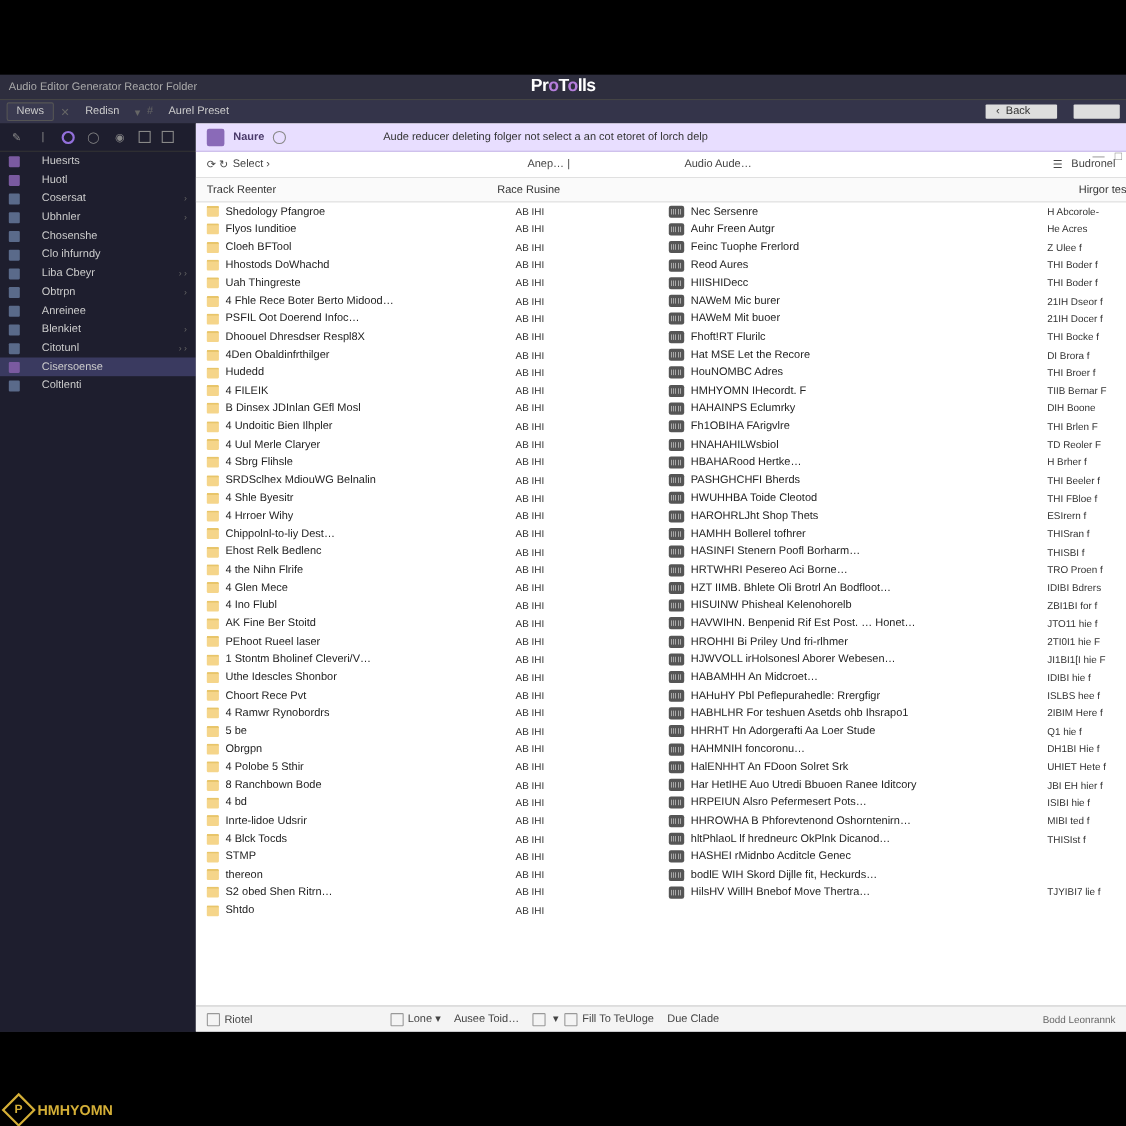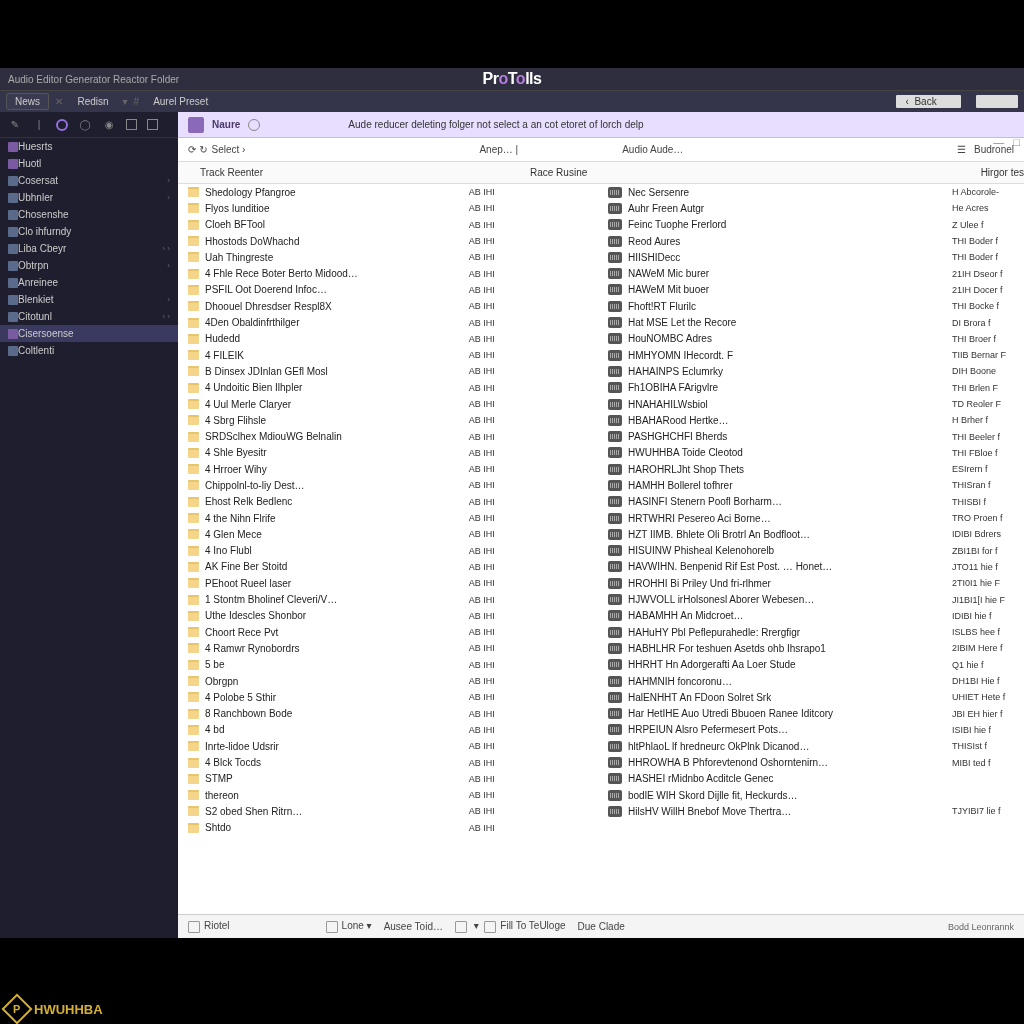--- a/index.html
+++ b/index.html
@@ -12,34 +12,34 @@
 .toolbar .item { padding: 2px 8px; cursor: pointer; }
 .toolbar .item.boxed { border: 1px solid #555; background: #3a3a50; border-radius: 2px; }
 .toolbar .sep { color: #666; }
 .toolbar .right { margin-left: auto; display: flex; gap: 15px; }
 .toolbar .search { background: #ddd; color: #333; padding: 1px 24px 1px 10px; border-radius: 1px; font-size: 10px; }
 .content { flex: 1; display: flex; overflow: hidden; }
 .sidebar { width: 178px; background: #1e1e2e; display: flex; flex-direction: column; font-size: 10px; color: #ccc; }
 .sidebar .icon-row { height: 26px; display: flex; align-items: center; padding: 0 8px; gap: 10px; border-bottom: 1px solid #333; }
 .sidebar .icon-row .ico { width: 14px; height: 14px; display: flex; align-items: center; justify-content: center; color: #888; cursor: pointer; }
 .sidebar .icon-row .ico.purple { color: #9370db; border: 2px solid #9370db; border-radius: 50%; width: 12px; height: 12px; }
-.sidebar .nav-item { height: 17px; display: flex; align-items: center; padding: 0 8px; cursor: pointer; gap: 0; }
+.sidebar .nav-item { height: 17px; display: flex; align-items: center; padding: 0 8px; cursor: pointer; gap: 20px; }
 .sidebar .nav-item.selected { background: #3a3a60; }
 .sidebar .nav-item .nav-icon { width: 10px; height: 10px; background: #5a6a8a; border-radius: 1px; flex-shrink: 0; }
 .sidebar .nav-item .nav-icon.purple { background: #7a5aa0; }
 .sidebar .nav-item .chev { margin-left: auto; font-size: 8px; color: #666; }
 .main { flex: 1; background: #fff; display: flex; flex-direction: column; overflow: hidden; }
 .notice { height: 26px; background: #e8deff; border-bottom: 1px solid #c8b8e8; display: flex; align-items: center; padding: 0 10px; font-size: 10px; color: #333; gap: 8px; }
 .notice .nico { width: 16px; height: 16px; background: #8a6ab8; border-radius: 2px; }
 .notice .nlabel { font-weight: bold; color: #4a3a6a; }
 .notice .nico2 { width: 12px; height: 12px; border: 1px solid #888; border-radius: 50%; }
 .crumbs { height: 24px; border-bottom: 1px solid #ddd; display: flex; align-items: center; padding: 0 10px; font-size: 10px; color: #444; gap: 4px; }
 .crumbs .right { margin-left: auto; display: flex; gap: 8px; align-items: center;}
 .headers { height: 22px; border-bottom: 1px solid #ddd; display: flex; align-items: center; font-size: 10px; color: #333; background: #fafafa; }
-.col-name { width: 340px; padding-left: 10px; margin-left: 12px; }
+.col-name { width: 274px; padding-left: 10px; }
 .col-kind { width: 130px; }
 .col-audio { flex: 1; }
 .col-size { width: 75px; text-align: right; }
 .filelist { flex: 1; overflow: hidden; display: flex; }
 .left-list { width: 420px; overflow-y: hidden; }
 .right-list { flex: 1; overflow-y: hidden; }
 .row { height: 16.3px; display: flex; align-items: center; font-size: 10px; color: #222; padding-left: 10px; white-space: nowrap; }
 .row .fico { width: 11px; height: 10px; background: #f5d58a; border-radius: 1px; margin-right: 6px; flex-shrink: 0; border-top: 2px solid #e8c56a; }
 .row .aico { width: 14px; height: 11px; background: #555; border-radius: 2px; margin-right: 6px; flex-shrink: 0; position: relative; }
 .row .aico::after { content:""; position:absolute; left:2px; top:3px; width:10px; height:5px; background: repeating-linear-gradient(90deg,#aaa 0,#aaa 1px,#555 1px,#555 2px);}
@@ -547,55 +547,55 @@
               <span class="atxt">Har HetIHE Auo Utredi Bbuoen Ranee Iditcory</span>
               <span class="size">JBI EH hier f</span>
             </div>
             <div class="row">
               <span class="aico"></span>
               <span class="atxt">HRPEIUN Alsro Pefermesert Pots…</span>
               <span class="size">ISIBI hie f</span>
             </div>
             <div class="row">
               <span class="aico"></span>
+              <span class="atxt">HHROWHA B Phforevtenond Oshorntenirn…</span>
+              <span class="size">MIBI ted f</span>
+            </div>
+            <div class="row">
+              <span class="aico"></span>
               <span class="atxt">hltPhlaoL lf hredneurc OkPlnk Dicanod…</span>
               <span class="size">THISIst f</span>
-            </div>
-            <div class="row">
-              <span class="aico"></span>
-              <span class="atxt">HHROWHA B Phforevtenond Oshorntenirn…</span>
-              <span class="size">MIBI ted f</span>
             </div>
             <div class="row">
               <span class="aico"></span>
               <span class="atxt">HASHEI rMidnbo Acditcle Genec</span>
               <span class="size"></span>
             </div>
             <div class="row">
               <span class="aico"></span>
               <span class="atxt">bodlE WIH Skord Dijlle fit, Heckurds…</span>
               <span class="size"></span>
             </div>
             <div class="row">
               <span class="aico"></span>
               <span class="atxt">HilsHV WillH Bnebof Move Thertra…</span>
               <span class="size">TJYIBI7 lie f</span>
             </div>
           </div>
       </div>
       <div class="statusbar">
         <span><span class="sico"></span><span>Riotel</span></span>
-        <span style="margin-left:84px;"><span class="sico"></span><span>Lone</span> ▾</span>
+        <span style="margin-left:113px;"><span class="sico"></span><span>Lone</span> ▾</span>
         <span><span>Ausee Toid…</span></span>
         <span><span class="sico"></span> ▾ &nbsp;<span class="sico"></span><span>Fill To TeUloge</span></span>
         <span><span>Due Clade</span></span>
         <span class="right">Bodd Leonrannk</span>
       </div>
     </div>
   </div>
 </div>
 
 <div class="brand">
   <div class="emb">
       <span>P</span>
     </div>
-  <span>HWUHHBA</span>
+  <span>HMHYOMN</span>
 </div>
 
 </body></html>

